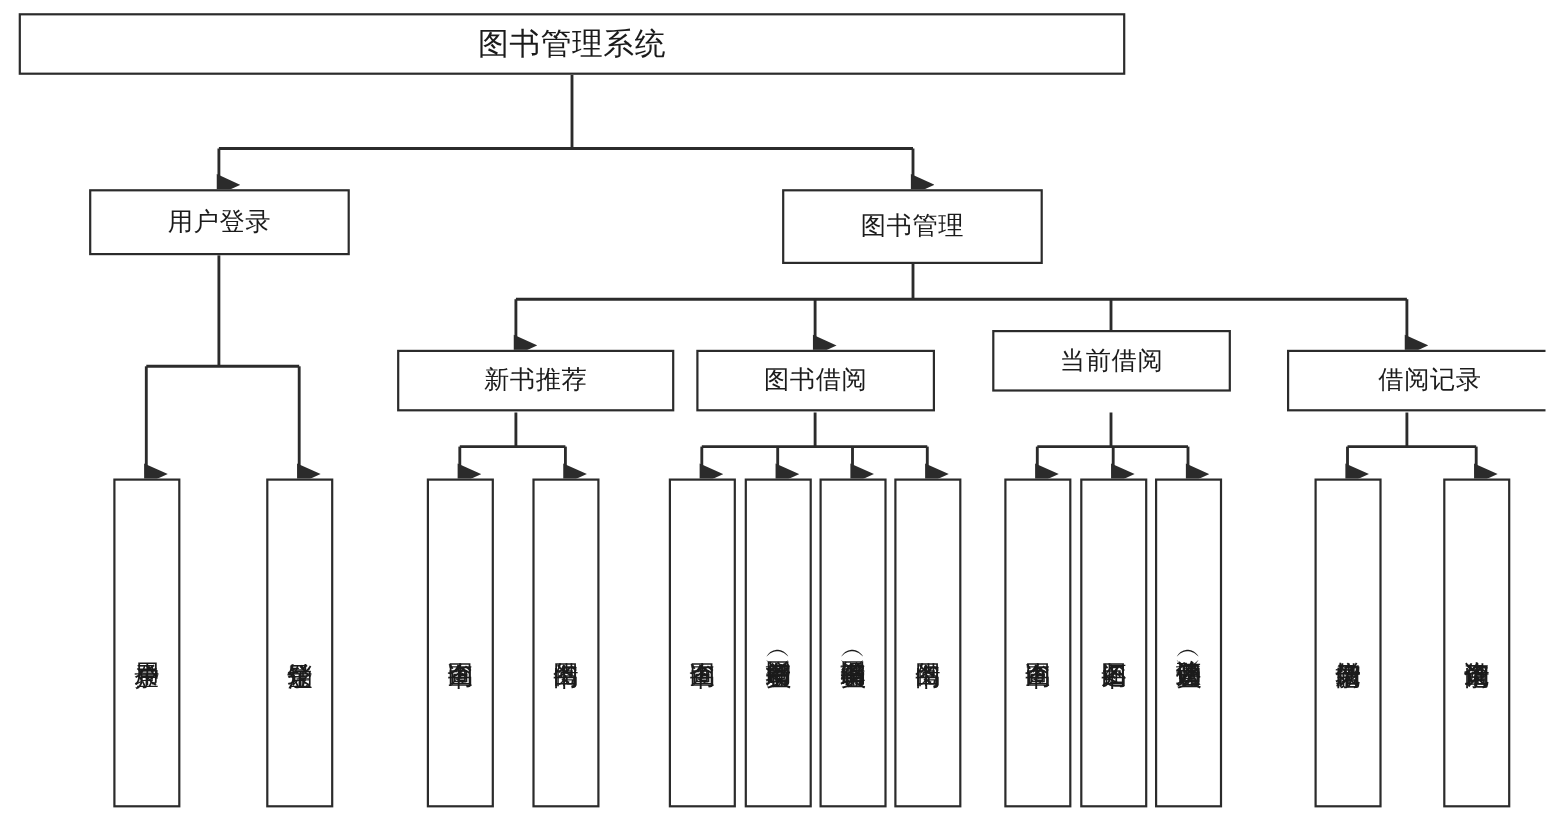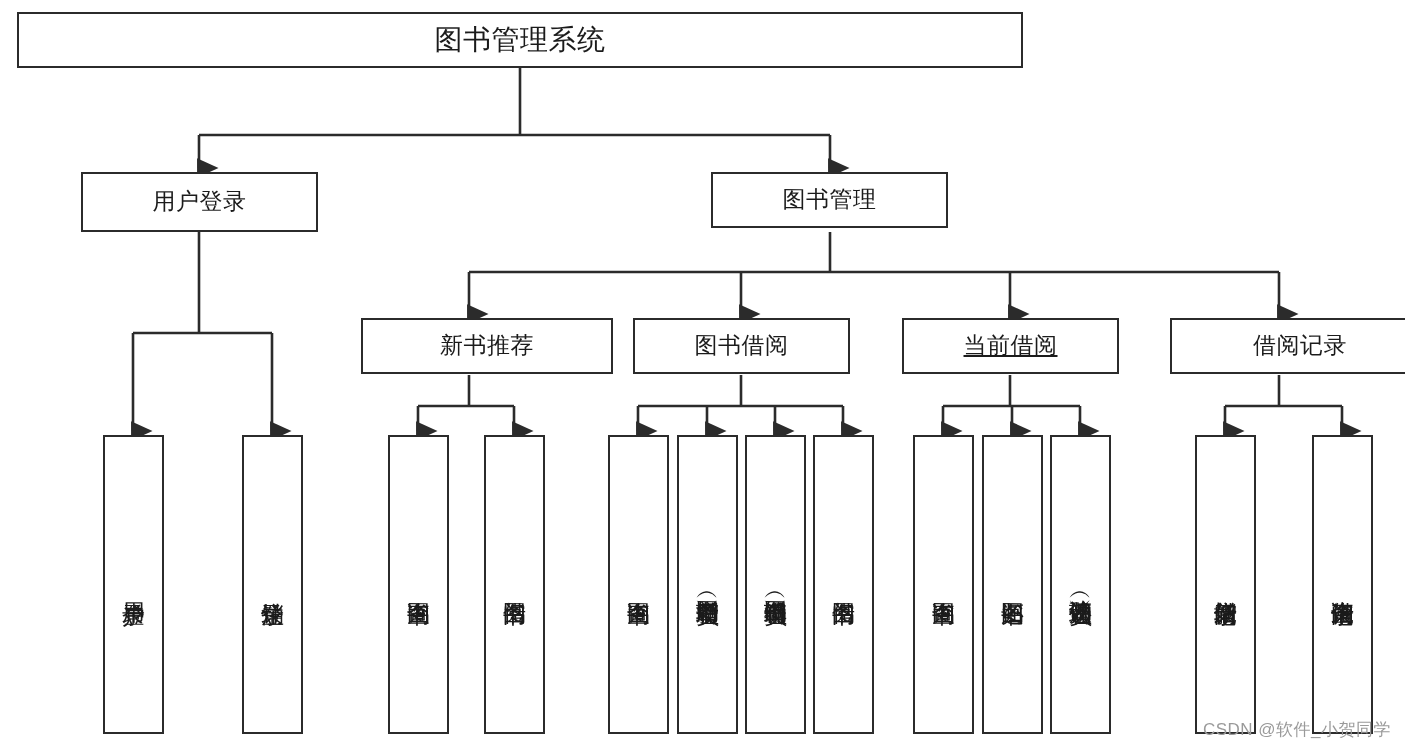--- a/index.html
+++ b/index.html
@@ -130,31 +130,31 @@
     </g>
   </svg>
 
   <div class="node horizontal root" style="left:17px; top:12px; width:1006px; height:56px;">
     <span class="label">图书管理系统</span>
   </div>
 
   <div class="node horizontal" style="left:81px; top:172px; width:237px; height:60px;">
     <span class="label">用户登录</span>
   </div>
-  <div class="node horizontal" style="left:711px; top:172px; width:237px; height:56px;align-items:center;">
+  <div class="node horizontal" style="left:711px; top:172px; width:237px; height:68px;align-items:center;">
     <span class="label">图书管理</span>
   </div>
 
   <div class="node horizontal" style="left:361px; top:318px; width:252px; height:56px;">
     <span class="label">新书推荐</span>
   </div>
   <div class="node horizontal" style="left:633px; top:318px; width:217px; height:56px;">
     <span class="label">图书借阅</span>
   </div>
-  <div class="node horizontal" style="left:902px; top:318px; width:217px; height:56px;text-decoration:underline;">
+  <div class="node horizontal" style="left:902px; top:300px; width:217px; height:56px;">
     <span class="label">当前借阅</span>
   </div>
   <div class="node horizontal" style="left:1170px; top:318px; width:260px; height:56px;">
     <span class="label">借阅记录</span>
   </div>
 
   <div class="node vertical" style="left:103px; top:435px; width:61px; height:299px;">
     <span class="label">用户登录</span>
   </div>
   <div class="node vertical" style="left:242px; top:435px; width:61px; height:299px;">
@@ -191,15 +191,14 @@
     <span class="label">确认归还（管理员）</span>
   </div>
 
   <div class="node vertical" style="left:1195px; top:435px; width:61px; height:299px;">
     <span class="label">新增借阅记录</span>
   </div>
   <div class="node vertical" style="left:1312px; top:435px; width:61px; height:299px;">
     <span class="label">查询借阅记录</span>
   </div>
 
-  <div id="watermark">CSDN @软件_小贺同学</div>
 
 </div>
 
 </body></html>

